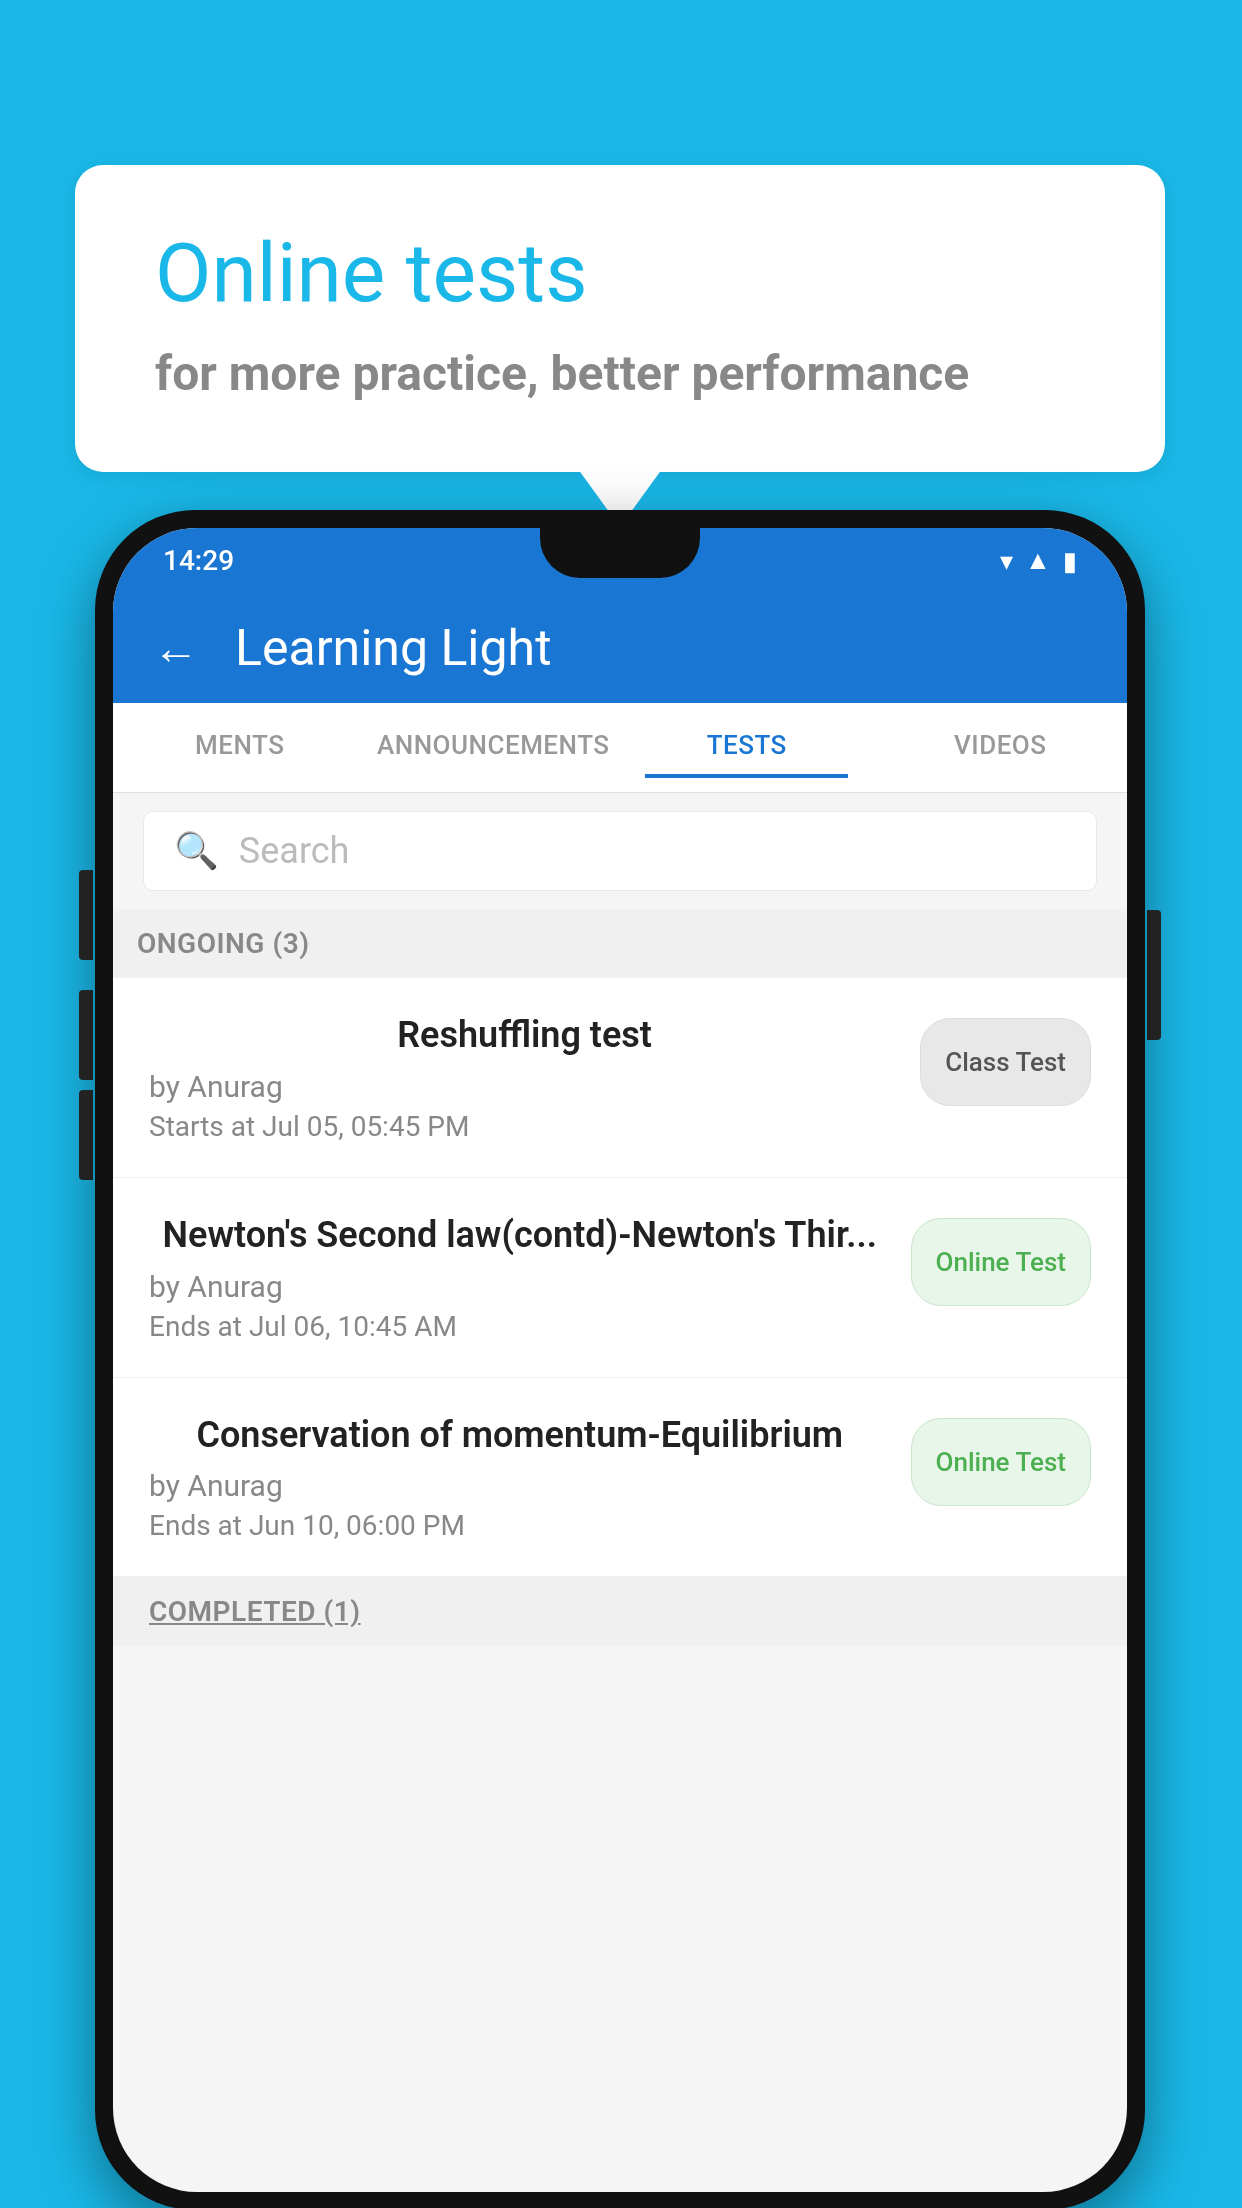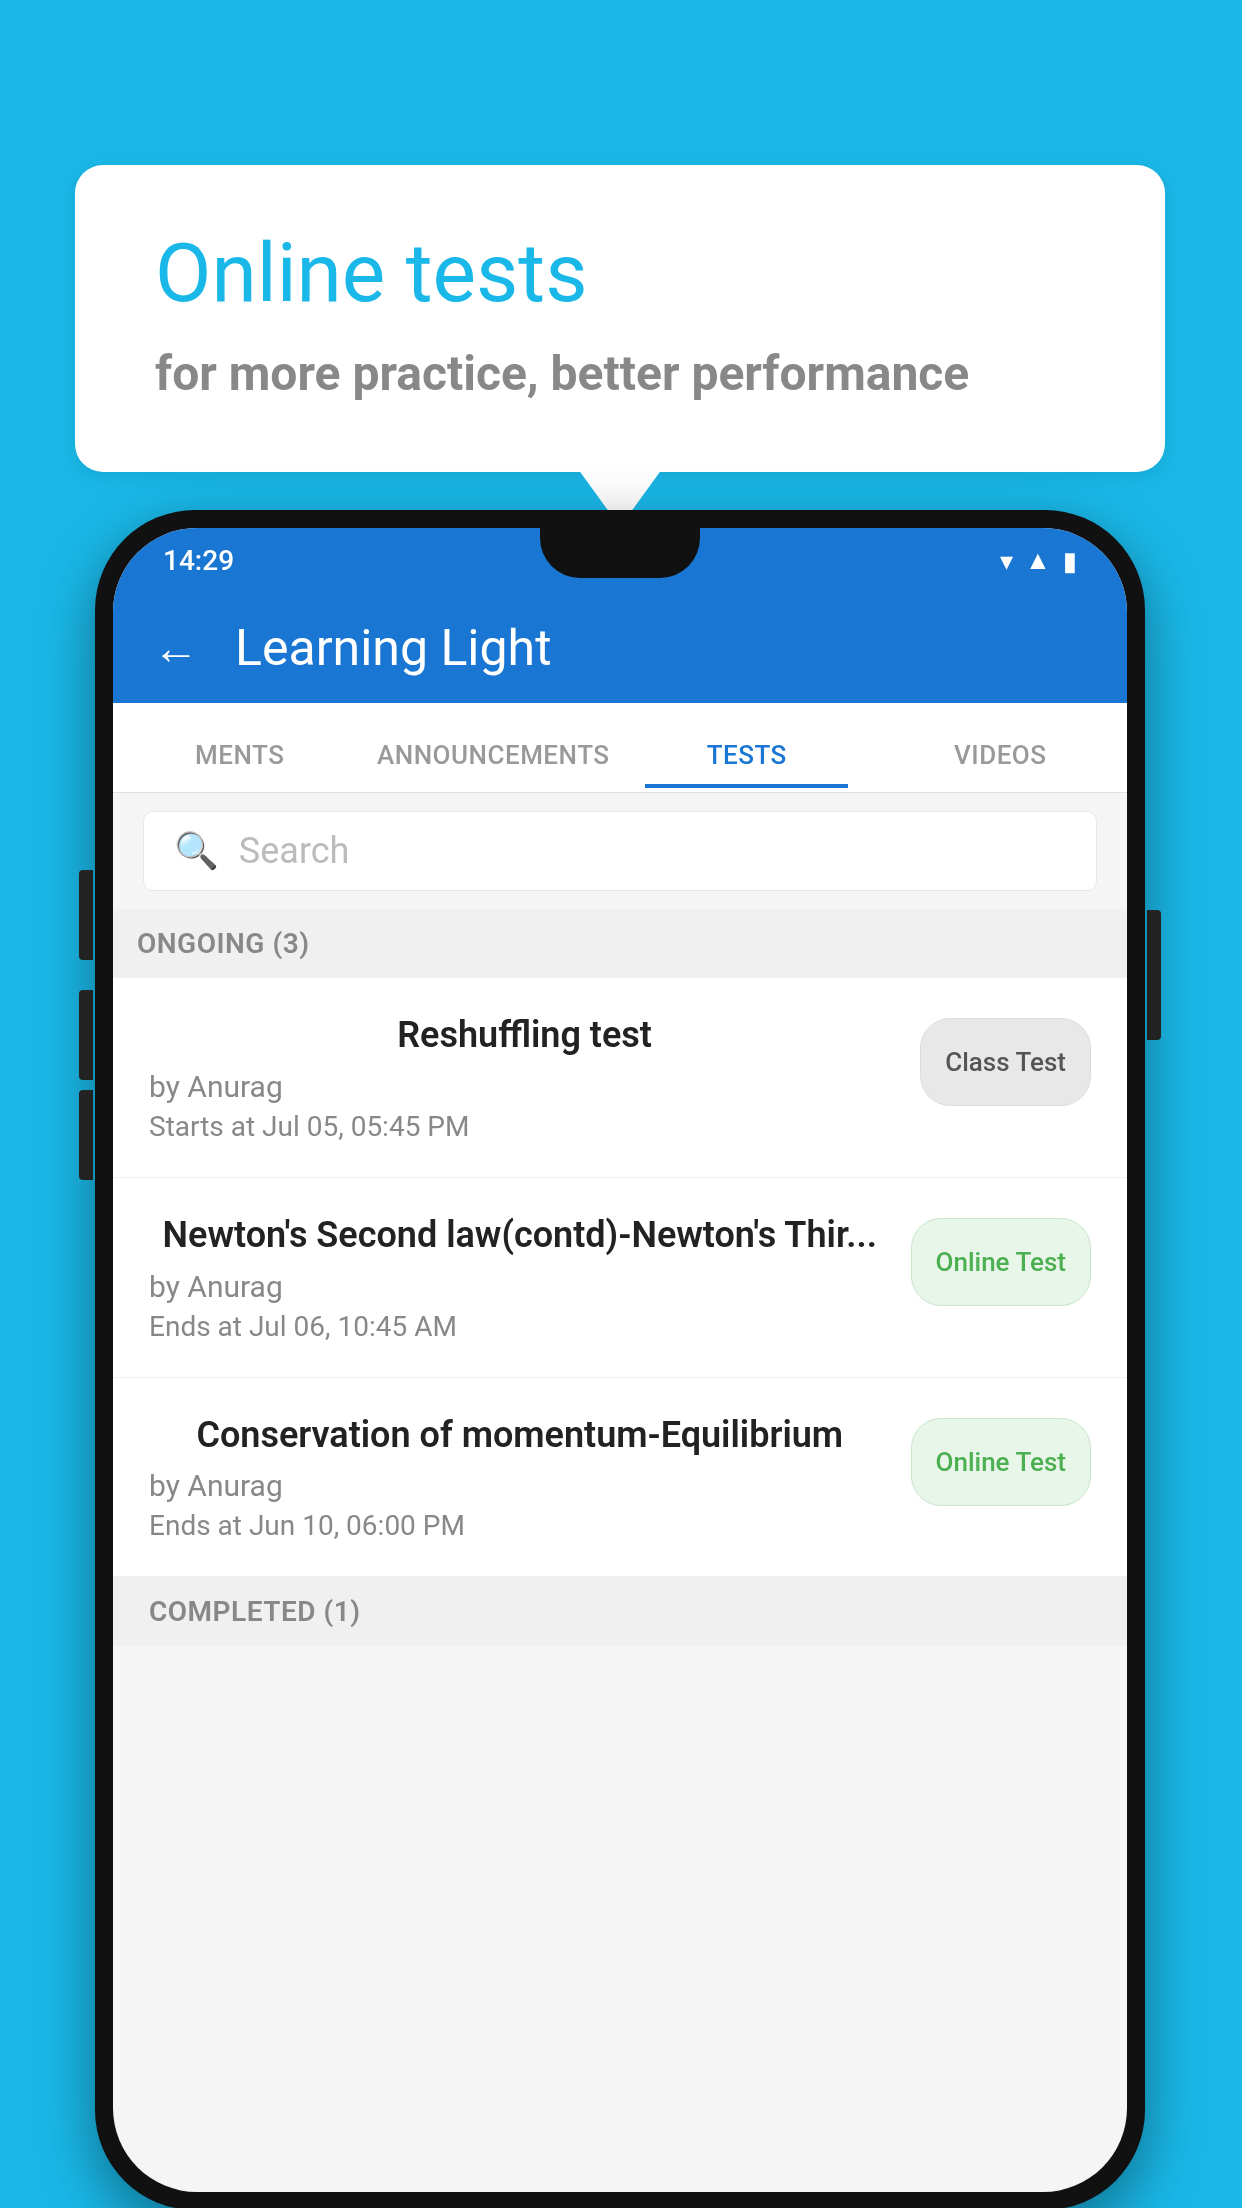--- a/index.html
+++ b/index.html
@@ -166,21 +166,21 @@
       font-size: 50px;
       font-weight: 400;
     }
 
     
     .tabs-bar {
       background: white;
       height: 90px;
       display: flex;
       align-items: flex-end;
-      padding: 0 0 4px 0;
+      padding: 0 0 14px 0;
       border-bottom: 1px solid #e0e0e0;
       overflow: hidden;
     }
 
     .tab-item {
       flex: 1;
       text-align: center;
       padding-bottom: 18px;
       font-size: 26px;
       font-weight: 500;
@@ -299,20 +299,21 @@
     }
 
     
     .completed-header {
       background: #f0f0f0;
       padding: 18px 36px;
       font-size: 28px;
       font-weight: 600;
       color: #888;
       letter-spacing: 0.5px;
+      text-decoration: underline;
     }
   </style>
 </head>
 <body>
 
 <div class="speech-bubble">
   <div class="bubble-title">Online tests</div>
   <div class="bubble-subtitle">for more practice, better performance</div>
 </div>
 

